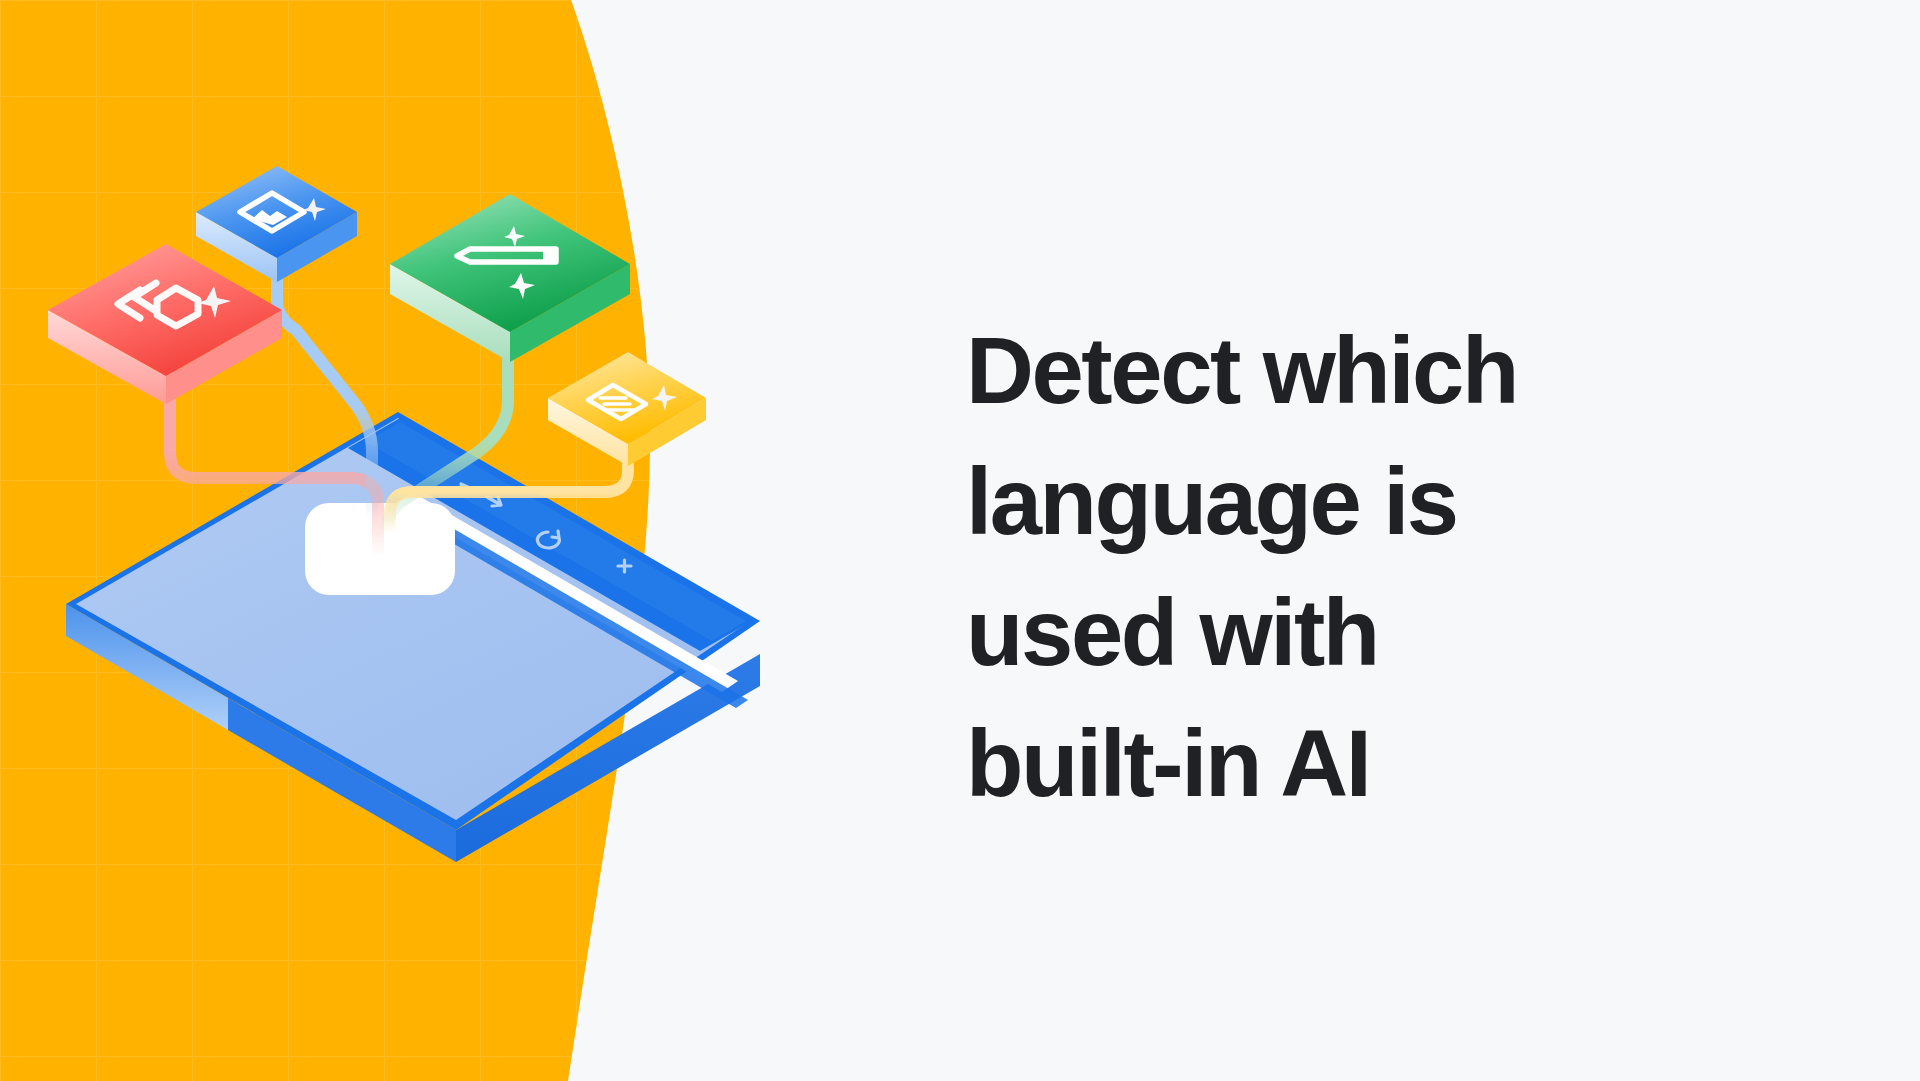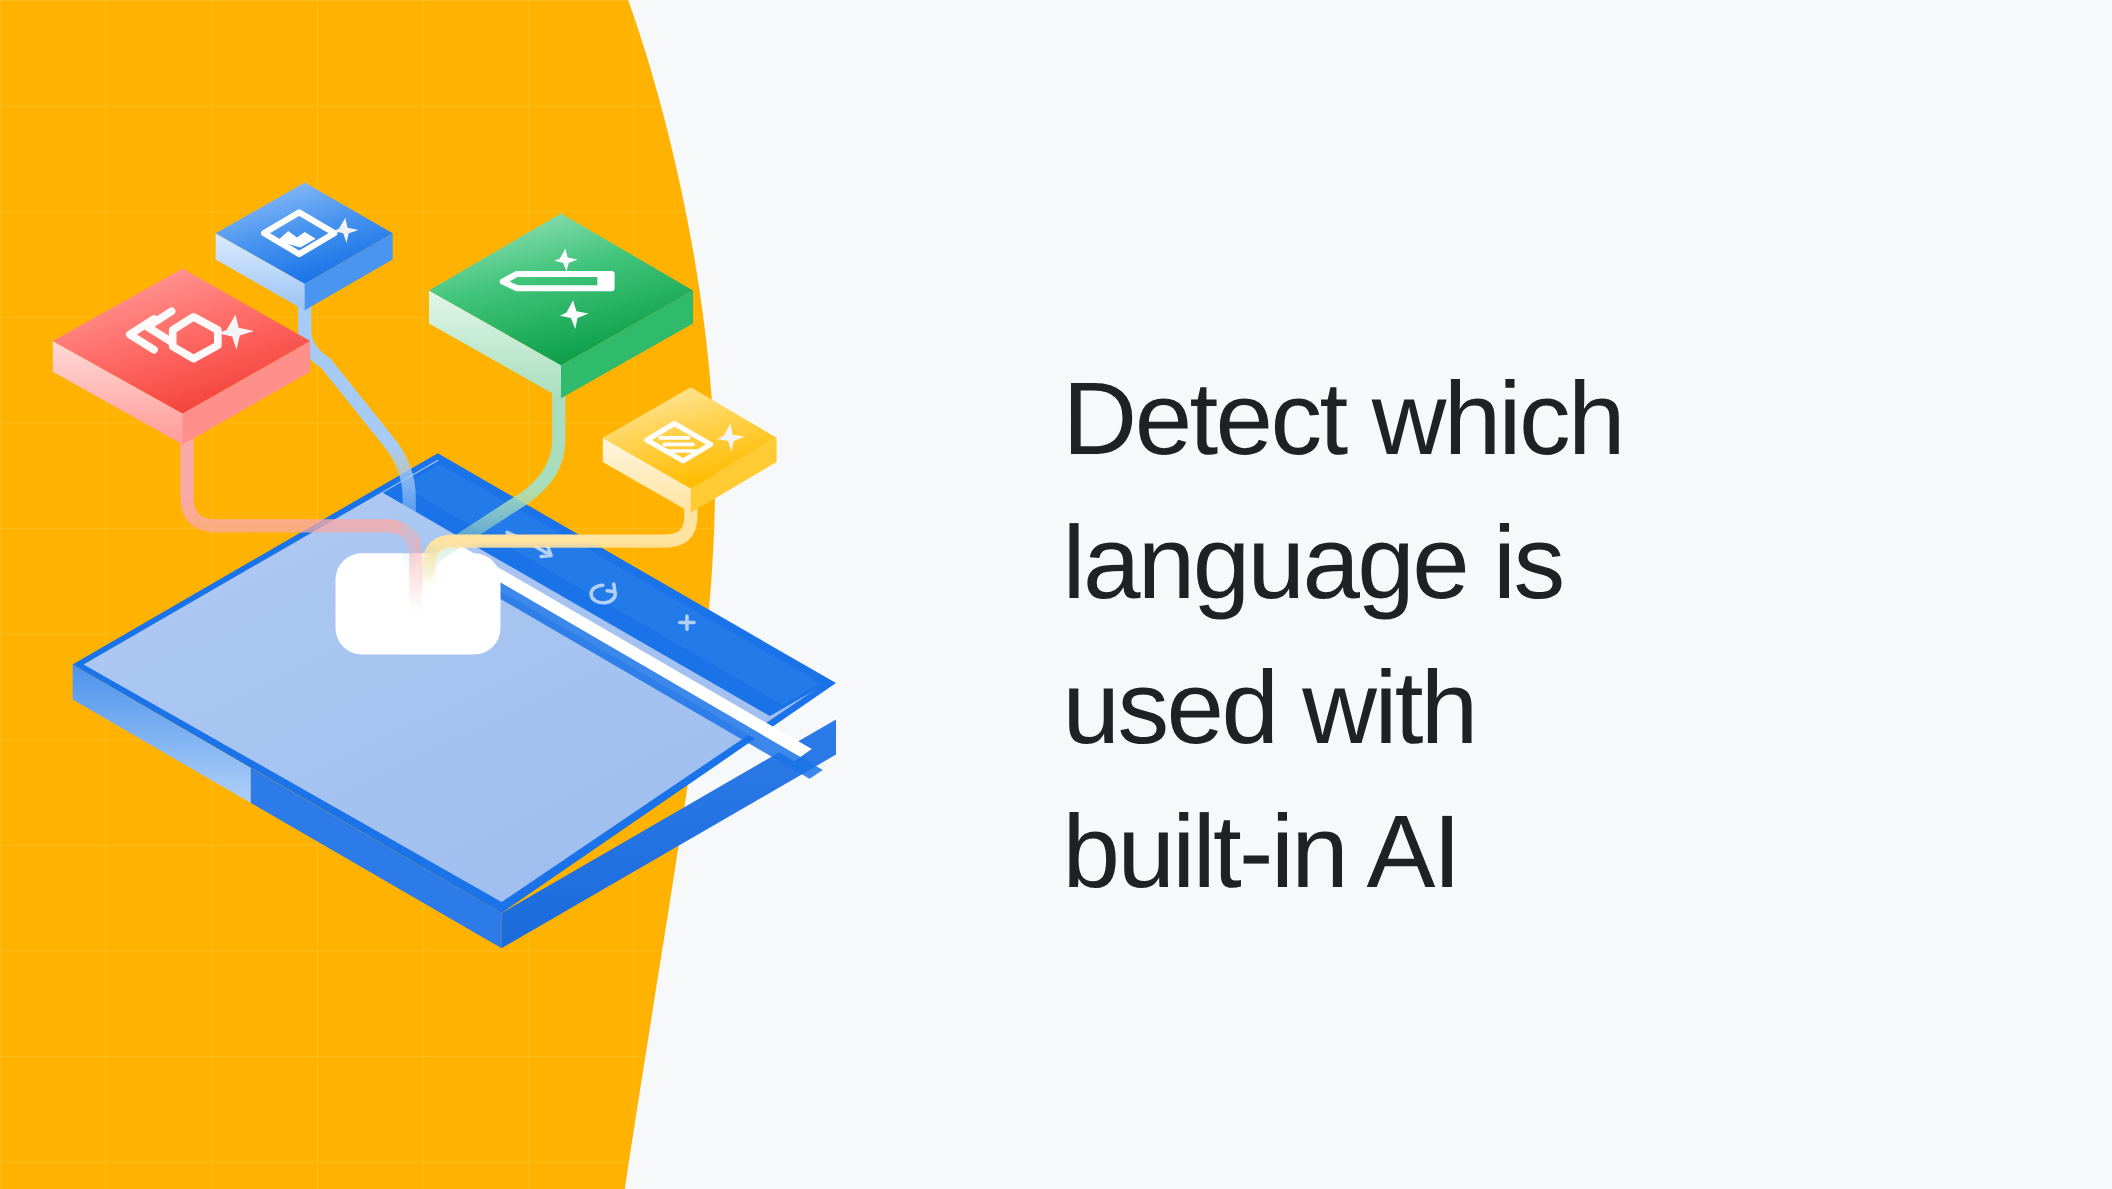--- a/index.html
+++ b/index.html
@@ -8,25 +8,25 @@
   body {
     font-family:"Liberation Sans", sans-serif;
     background:#F6F8FA;
     position:relative;
   }
   #stage { position:absolute; inset:0; width:1920px; height:1081px; }
 
   
   #headline {
     position:absolute;
-    left:966px; top:315px;
+    left:966px; top:305px;
     width:840px;
     font-size:94px;
     line-height:131px;
-    font-weight:400;
+    font-weight:700;
     letter-spacing:-2.4px;
     color:#202124;
     white-space:pre-line;
   }
 
   
   #orange-panel { position:absolute; left:0; top:0; width:880px; height:1081px; }
 
   
   #illustration { position:absolute; left:0; top:0; width:880px; height:1081px; }

